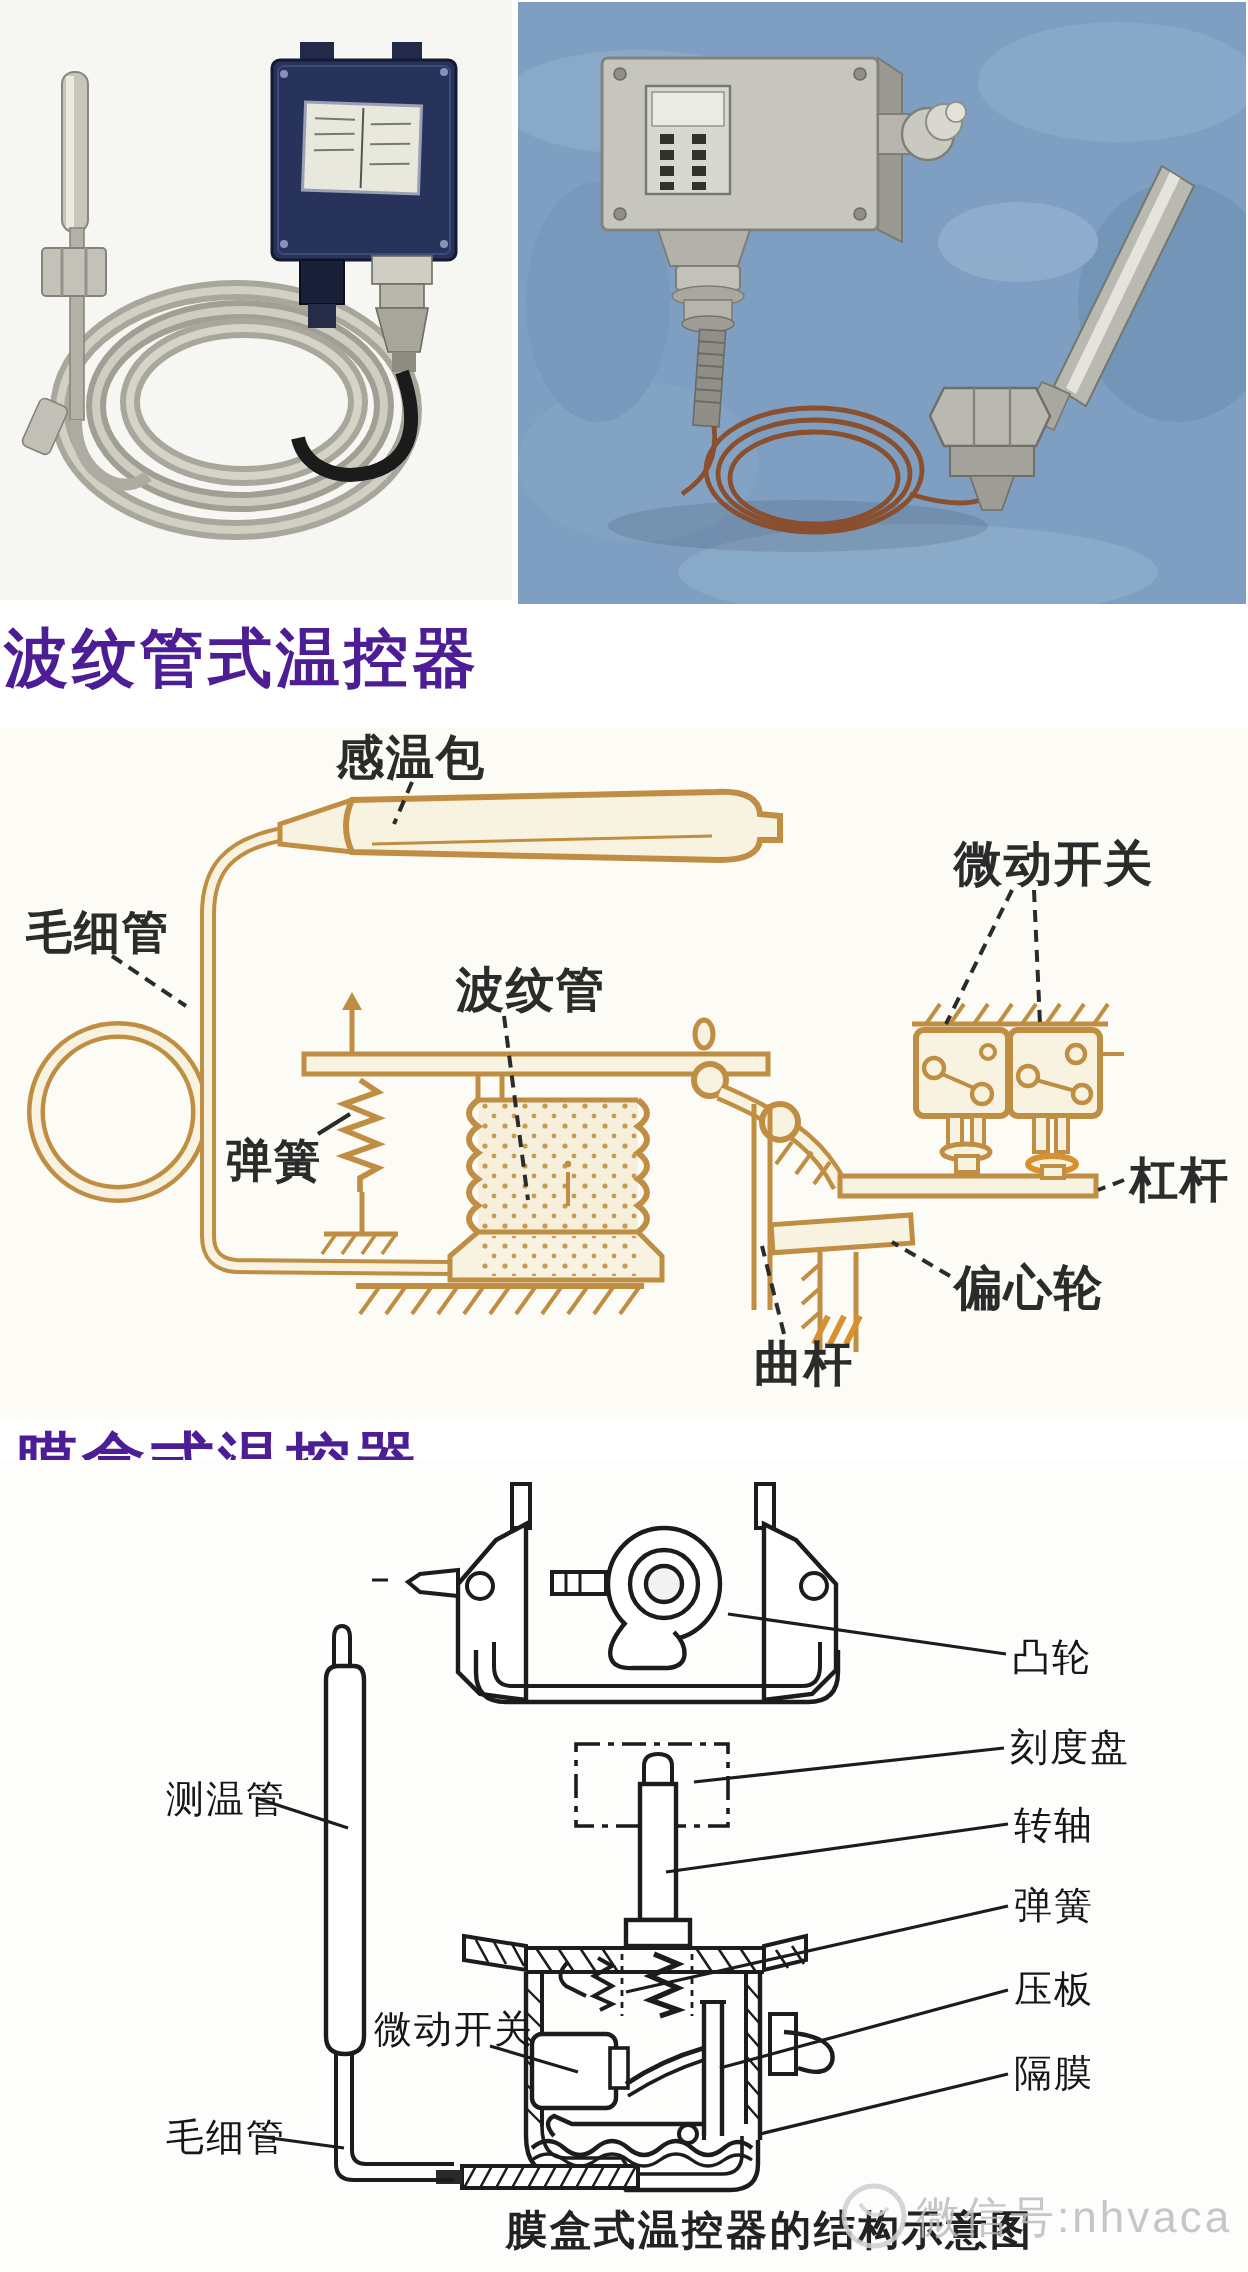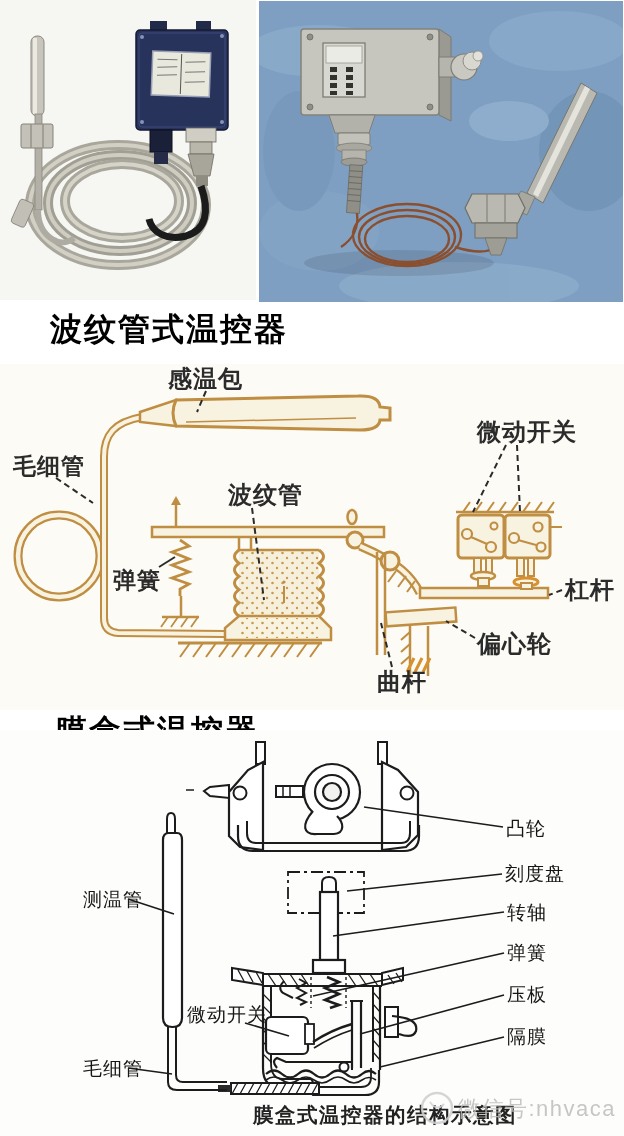--- a/index.html
+++ b/index.html
@@ -1,20 +1,20 @@
 <!DOCTYPE html>
 <html><head>
 <meta charset="utf-8">
 <style>
   html,body{margin:0;padding:0;background:#ffffff;}
   #page{position:relative;width:624px;height:1136px;background:#ffffff;overflow:hidden;
         font-family:"Liberation Sans",sans-serif;}
   .photo{position:absolute;}
-  .heading{position:absolute;left:2px;font-weight:bold;color:#000000;font-size:32px;
-           letter-spacing:2px;line-height:1.1;white-space:nowrap;margin-left:48px;}
+  .heading{position:absolute;left:2px;font-weight:bold;color:#4c1d95;font-size:32px;
+           letter-spacing:2px;line-height:1.1;white-space:nowrap;}
   #heading-bellows{top:312px;}
   #heading-diaphragm{top:714px;left:7px;}
   #divider{position:absolute;top:364px;left:0;width:624px;height:2px;background:#adadad;}
   svg{position:absolute;display:block;}
   #svg-bellows{top:360px;left:0;}
   #svg-diaphragm{top:730px;left:0;}
   .lbl1{font-size:24px;font-weight:bold;fill:#2b2b2b;letter-spacing:1px;}
   .lbl1s{font-size:23px;font-weight:bold;fill:#2b2b2b;letter-spacing:1px;}
   .lbl2{font-size:19px;fill:#161616;letter-spacing:1px;}
   .cap2{font-size:20.5px;fill:#222222;letter-spacing:1.5px;font-weight:bold;}

